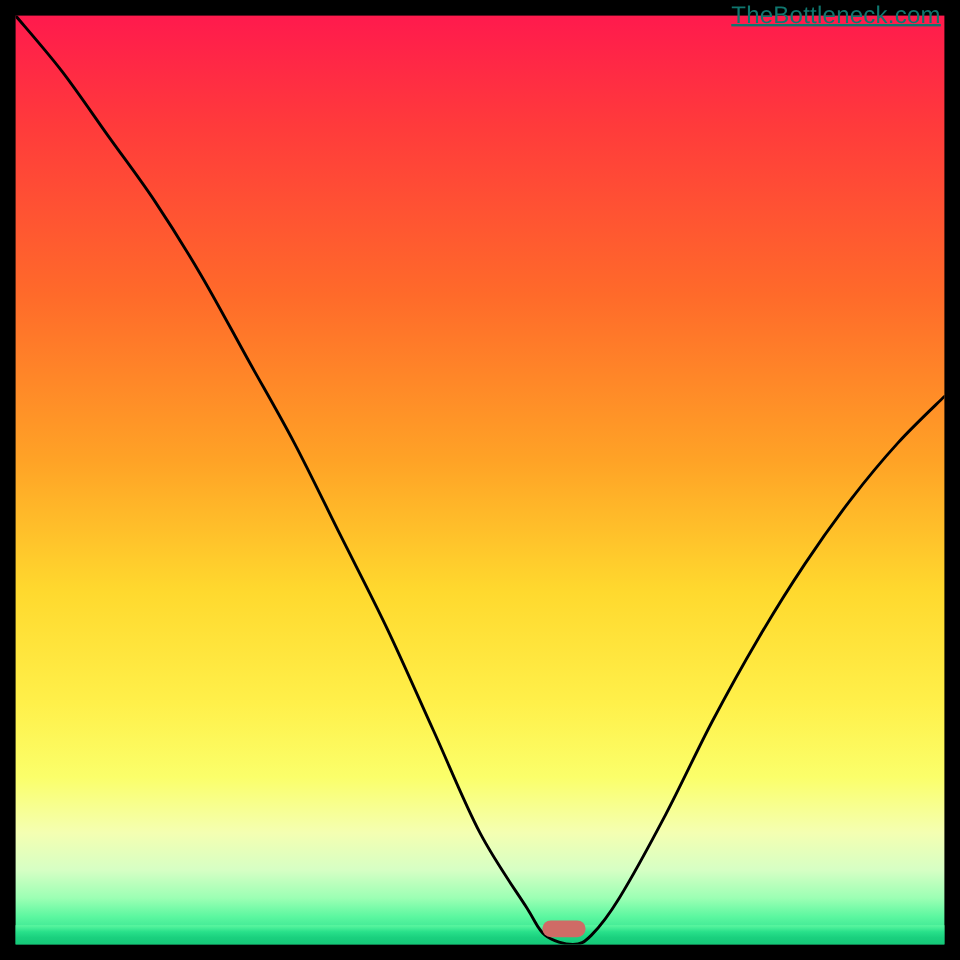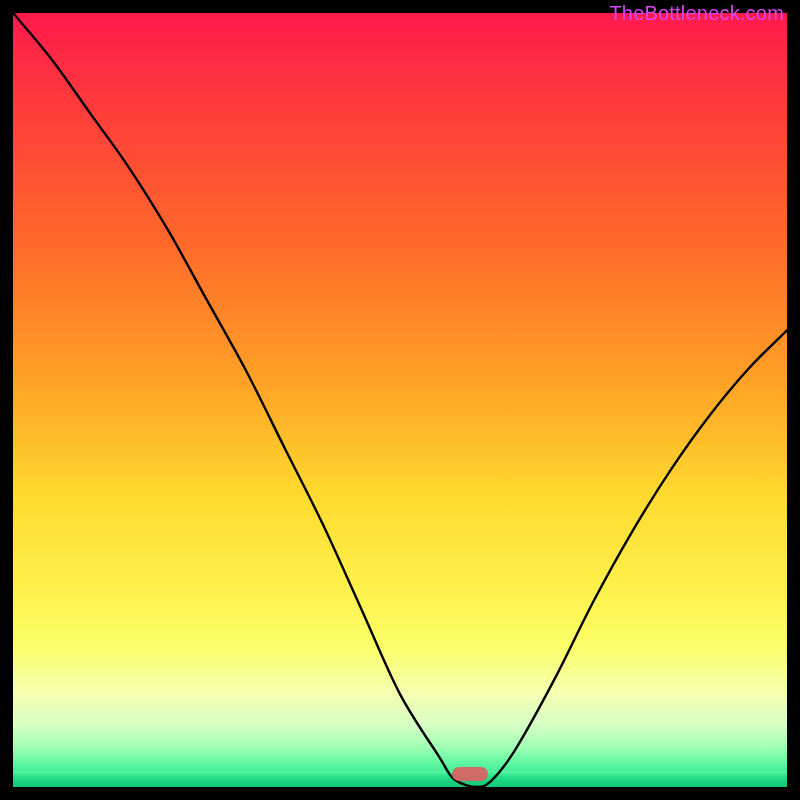--- a/index.html
+++ b/index.html
@@ -53,25 +53,26 @@
       #5cf7a0 0%,
       #28e08a 35%,
       #1ad07e 65%,
       #15c878 100%
     );
   }
   .watermark {
     position: absolute;
     top: 2px;
     right: 16px;
-    color: #d946ef;
+    color: #0f766e;
     font-size: 20px;
     font-weight: 500;
     letter-spacing: 0.2px;
     user-select: none;
+    text-decoration: underline;
   }
   svg.curve {
     position: absolute;
     left: 0;
     top: 0;
     width: 774px;
     height: 774px;
     pointer-events: none;
   }
   .marker {

